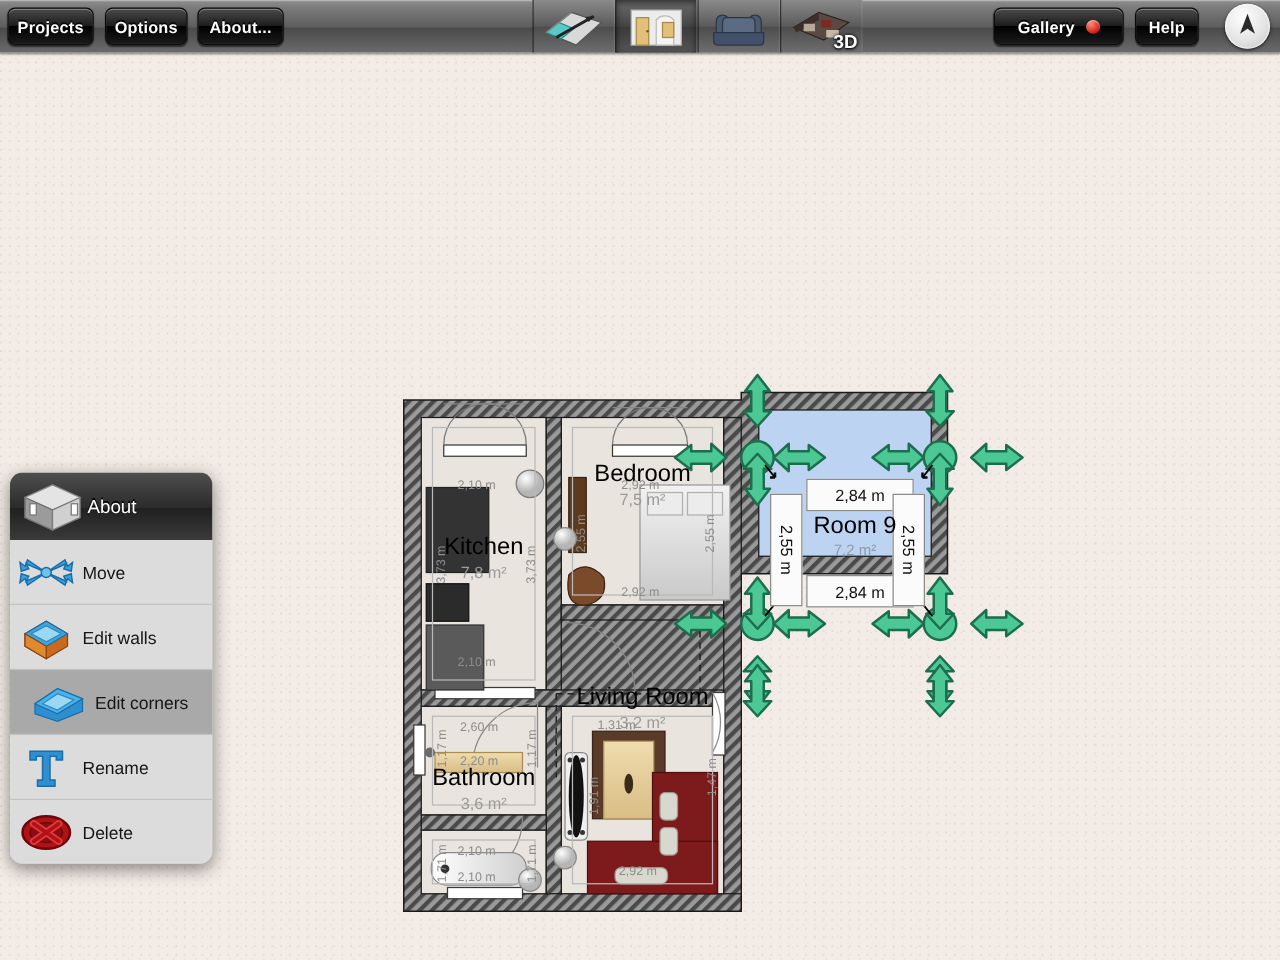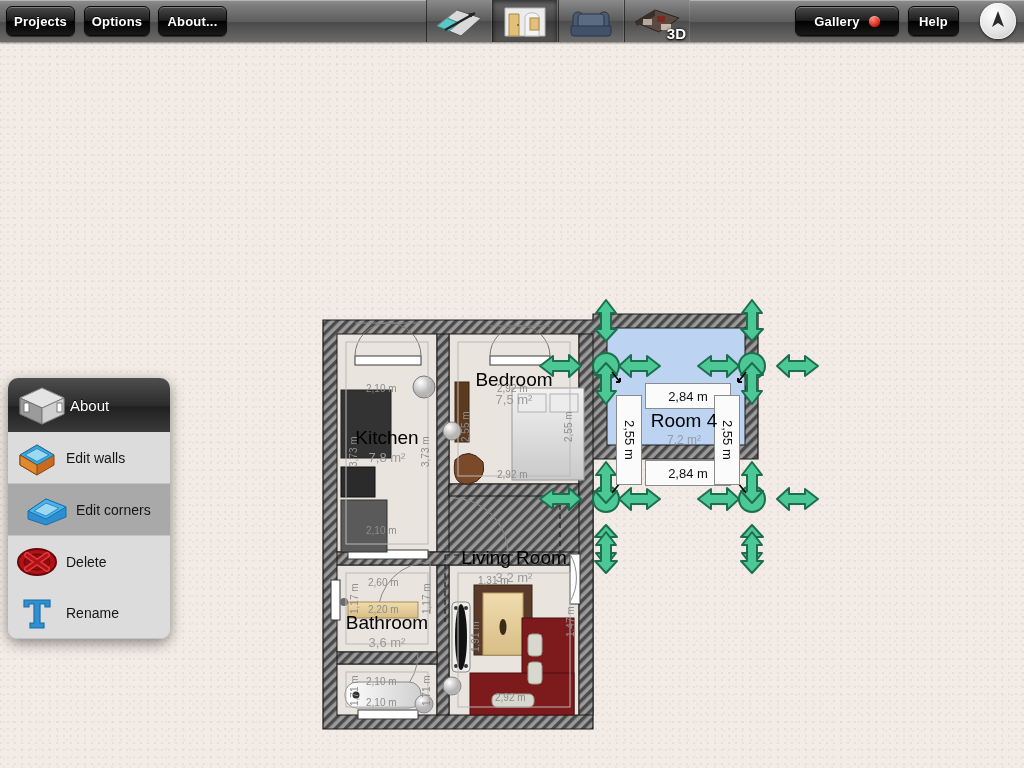--- a/index.html
+++ b/index.html
@@ -334,38 +334,52 @@
 
   <div class="dim" style="left:478px;top:533px;">1,31 m</div>
   <div class="dim" style="left:495px;top:650px;">2,92 m</div>
   <div class="dim vert" style="left:470px;top:610px;">1,91 m</div>
   <div class="dim vert" style="left:565px;top:595px;">1,47 m</div>
 
   <div class="chip" style="left:645px;top:341px;width:68px;height:20px;">2,84 m</div>
   <div class="chip" style="left:645px;top:418px;width:68px;height:20px;">2,84 m</div>
   <div class="chip vert" style="left:616px;top:353px;width:20px;height:72px;">2,55 m</div>
   <div class="chip vert" style="left:714px;top:353px;width:20px;height:72px;">2,55 m</div>
-  <div id="room7-name" style="left:636px;top:368px;width:96px;">Room 4</div>
+  <div id="room7-name" style="left:636px;top:368px;width:96px;">Room 9</div>
   <div id="room7-area" style="left:636px;top:391px;width:96px;">7,2 m²</div>
 
   <div id="ctx-menu">
     <div id="ctx-header">
       <span style="position:absolute;left:8px;top:6px;">
         <svg width="52" height="42" viewBox="0 0 52 42">
           <path d="M4,14 L26,4 L48,14 L48,30 L26,40 L4,30 Z" fill="#bdbdbd" stroke="#6f6f6f"></path>
           <path d="M4,14 L26,24 L48,14 L26,4 Z" fill="#e4e4e4" stroke="#8a8a8a"></path>
           <path d="M4,14 L26,24 L26,40 L4,30 Z" fill="#9b9b9b" stroke="#6f6f6f"></path>
           <path d="M48,14 L26,24 L26,40 L48,30 Z" fill="#d0d0d0" stroke="#7a7a7a"></path>
           <rect x="8" y="19" width="5" height="9" fill="#fff" stroke="#777"></rect>
           <rect x="41" y="19" width="5" height="9" fill="#fff" stroke="#777"></rect>
         </svg>
       </span>
       <span class="hdr-label">About</span>
     </div>
 
+    <div class="ctx-item">
+      <span class="ic">
+        <svg width="46" height="38" viewBox="0 0 46 38">
+          <g fill="#3aa0e0" stroke="#1b6ea8" stroke-width="1.2">
+            <path d="M23,19 L8,9 L6,14 L2,11 L3,18 L9,16 L7,12 Z"></path>
+            <path d="M23,19 L38,9 L40,14 L44,11 L43,18 L37,16 L39,12 Z"></path>
+            <path d="M23,19 L8,29 L6,24 L2,27 L3,20 L9,22 L7,26 Z"></path>
+            <path d="M23,19 L38,29 L40,24 L44,27 L43,20 L37,22 L39,26 Z"></path>
+            <circle cx="23" cy="19" r="4" fill="#6fc2f0"></circle>
+          </g>
+        </svg>
+      </span>
+      <span class="lbl">Move</span>
+    </div>
 
     <div class="ctx-item">
       <span class="ic">
         <svg width="46" height="38" viewBox="0 0 46 38">
           <path d="M6,16 L23,6 L40,16 L40,26 L23,36 L6,26 Z" fill="#c96a20" stroke="#8a4410"></path>
           <path d="M6,16 L23,26 L40,16 L23,6 Z" fill="#39a8dd" stroke="#1b6ea8"></path>
           <path d="M11,16 L23,22.5 L35,16 L23,9.5 Z" fill="#9bd8f2" stroke="#2f86bd"></path>
           <path d="M6,16 L6,26 L23,36 L23,26 Z" fill="#e08a2e" stroke="#8a4410"></path>
         </svg>
       </span>
@@ -376,41 +390,41 @@
       <span class="ic">
         <svg width="46" height="38" viewBox="0 0 46 38">
           <path d="M4,20 L22,8 L42,16 L42,26 L22,34 L4,28 Z" fill="#2d8fd0" stroke="#1b6ea8"></path>
           <path d="M4,20 L22,28 L42,16 L22,8 Z" fill="#49b3ee" stroke="#1b6ea8"></path>
           <path d="M10,20 L22,25 L35,17 L22,12 Z" fill="#9bd8f2" stroke="#2f86bd"></path>
         </svg>
       </span>
       <span class="lbl">Edit corners</span>
     </div>
 
+    <div class="ctx-item">
+      <span class="ic">
+        <svg width="46" height="38" viewBox="0 0 46 38">
+          <g fill="#2f8fd0" stroke="#1b6ea8" stroke-width="1.2">
+            <path d="M10,6 H36 V13 H31 V10 H26 V29 H30 V34 H16 V29 H20 V10 H15 V13 H10 Z"></path>
+          </g>
+        </svg>
+      </span>
+      <span class="lbl">Rename</span>
+    </div>
+
     <div class="ctx-item" style="border-bottom:none;">
       <span class="ic">
         <svg width="46" height="38" viewBox="0 0 46 38">
           <ellipse cx="23" cy="19" rx="19" ry="13" fill="#b01218" stroke="#6b0609" stroke-width="2"></ellipse>
           <ellipse cx="23" cy="19" rx="13" ry="8" fill="#8d0c11" stroke="#6b0609"></ellipse>
           <path d="M13,12 L33,26 M33,12 L13,26" stroke="#e03a3a" stroke-width="6" stroke-linecap="round"></path>
           <path d="M13,12 L33,26 M33,12 L13,26" stroke="#b01218" stroke-width="3" stroke-linecap="round"></path>
         </svg>
       </span>
       <span class="lbl">Delete</span>
-    </div>
-
-    <div class="ctx-item">
-      <span class="ic">
-        <svg width="46" height="38" viewBox="0 0 46 38">
-          <g fill="#2f8fd0" stroke="#1b6ea8" stroke-width="1.2">
-            <path d="M10,6 H36 V13 H31 V10 H26 V29 H30 V34 H16 V29 H20 V10 H15 V13 H10 Z"></path>
-          </g>
-        </svg>
-      </span>
-      <span class="lbl">Rename</span>
     </div>
   </div>
 </div>
 
 <div id="toolbar">
   <div class="tb-btn" id="btn-projects">Projects</div>
   <div class="tb-btn" id="btn-options">Options</div>
   <div class="tb-btn" id="btn-about">About...</div>
 
   <div id="tool-group">

